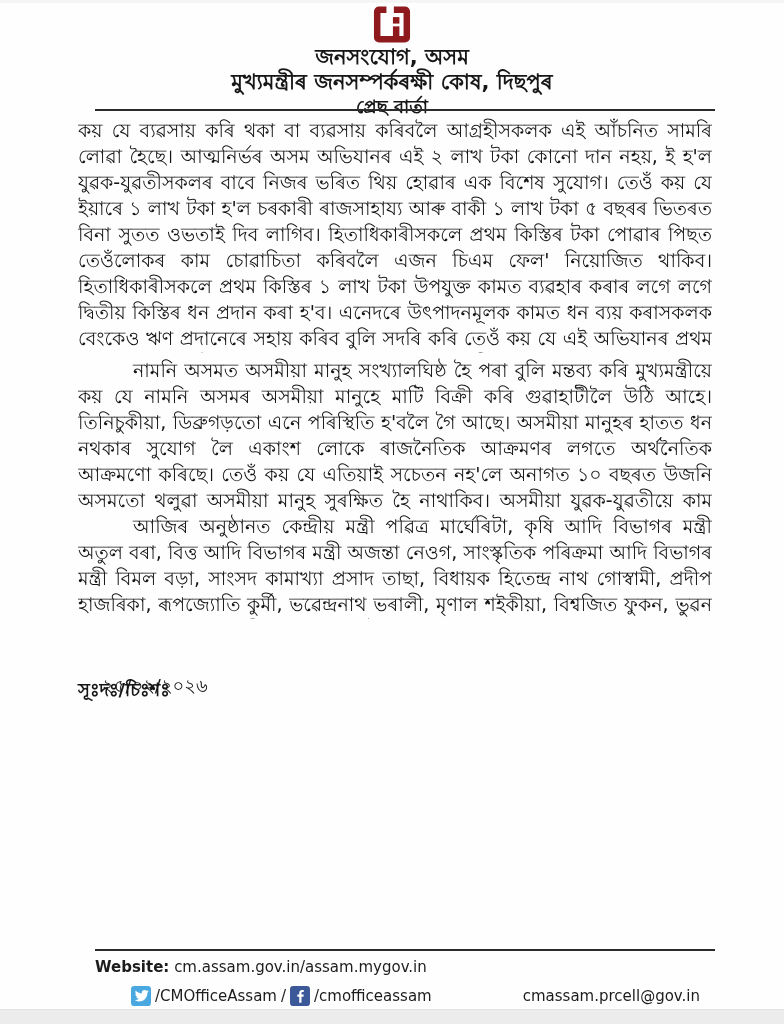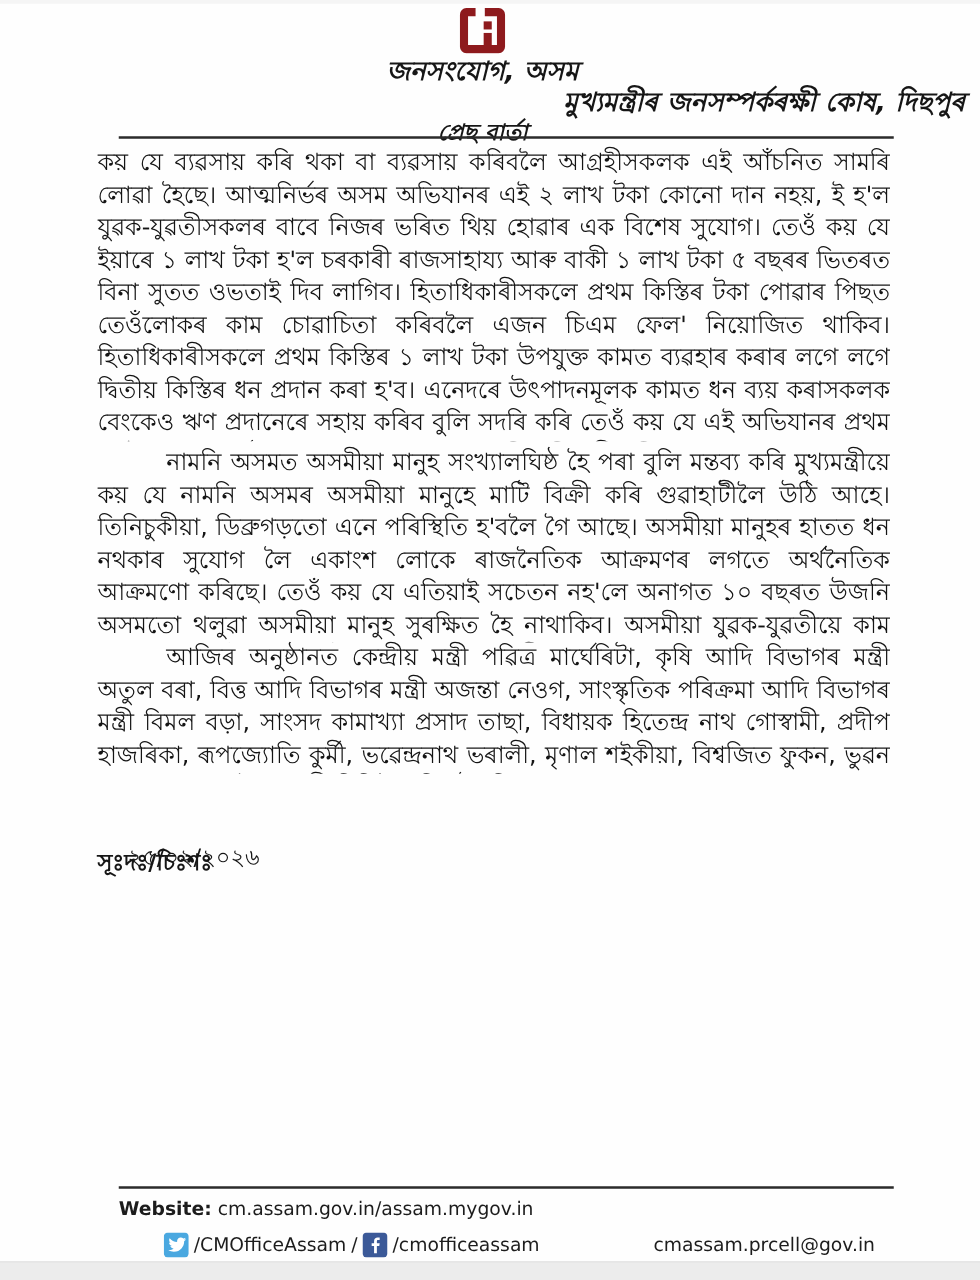--- a/index.html
+++ b/index.html
@@ -9,27 +9,26 @@
     background:#fefefe;
     font-family:"DejaVu Sans", sans-serif;
     color:#161616;
     overflow:hidden;
   }
   .page::before{
     content:"";position:absolute;top:0;left:0;right:0;height:3px;background:#f5f5f5;
   }
   
   .letterhead{
-    position:absolute;top:6px;left:0;right:12px;
+    position:absolute;top:6px;left:0;right:0;
     text-align:center;
-    font-style:italic;
   }
   .logo{display:block;margin:0 auto 2px auto;width:38px;height:37px;}
   .org-name{font-size:21px;font-weight:bold;line-height:25px;}
-  .office-name{font-size:21px;font-weight:bold;line-height:25px;text-align:right;}
+  .office-name{font-size:21px;font-weight:bold;line-height:25px;}
   .doc-type{font-size:18px;font-weight:bold;line-height:24px;}
   .rule{
     position:absolute;left:95px;width:620px;height:2px;background:#2b2b2b;
   }
   .top-rule{top:109px;}
   .footer-rule{top:949px;}
   
   .para{
     position:absolute;left:78px;width:634px;
     margin:0;

